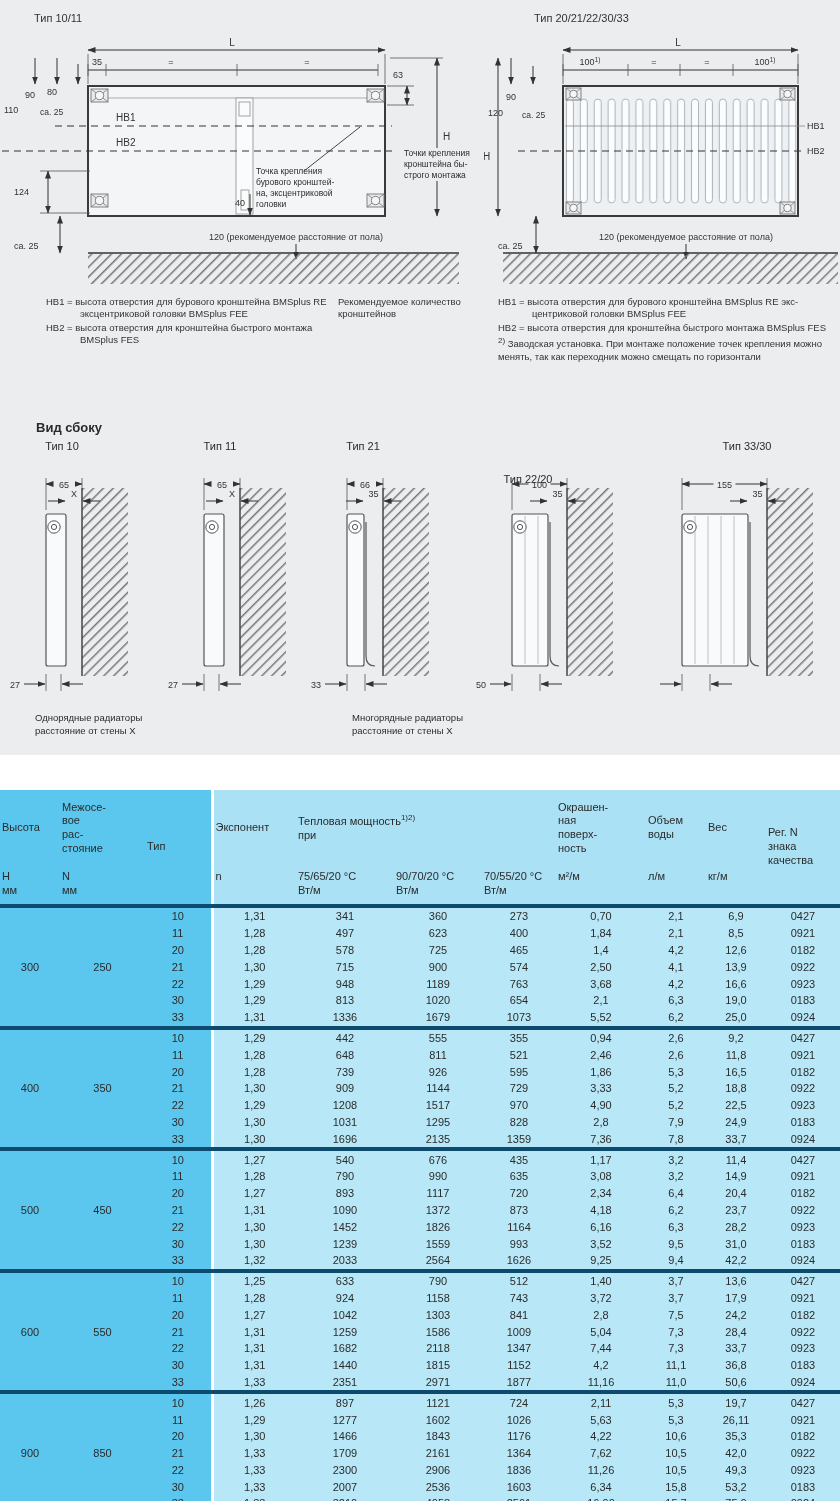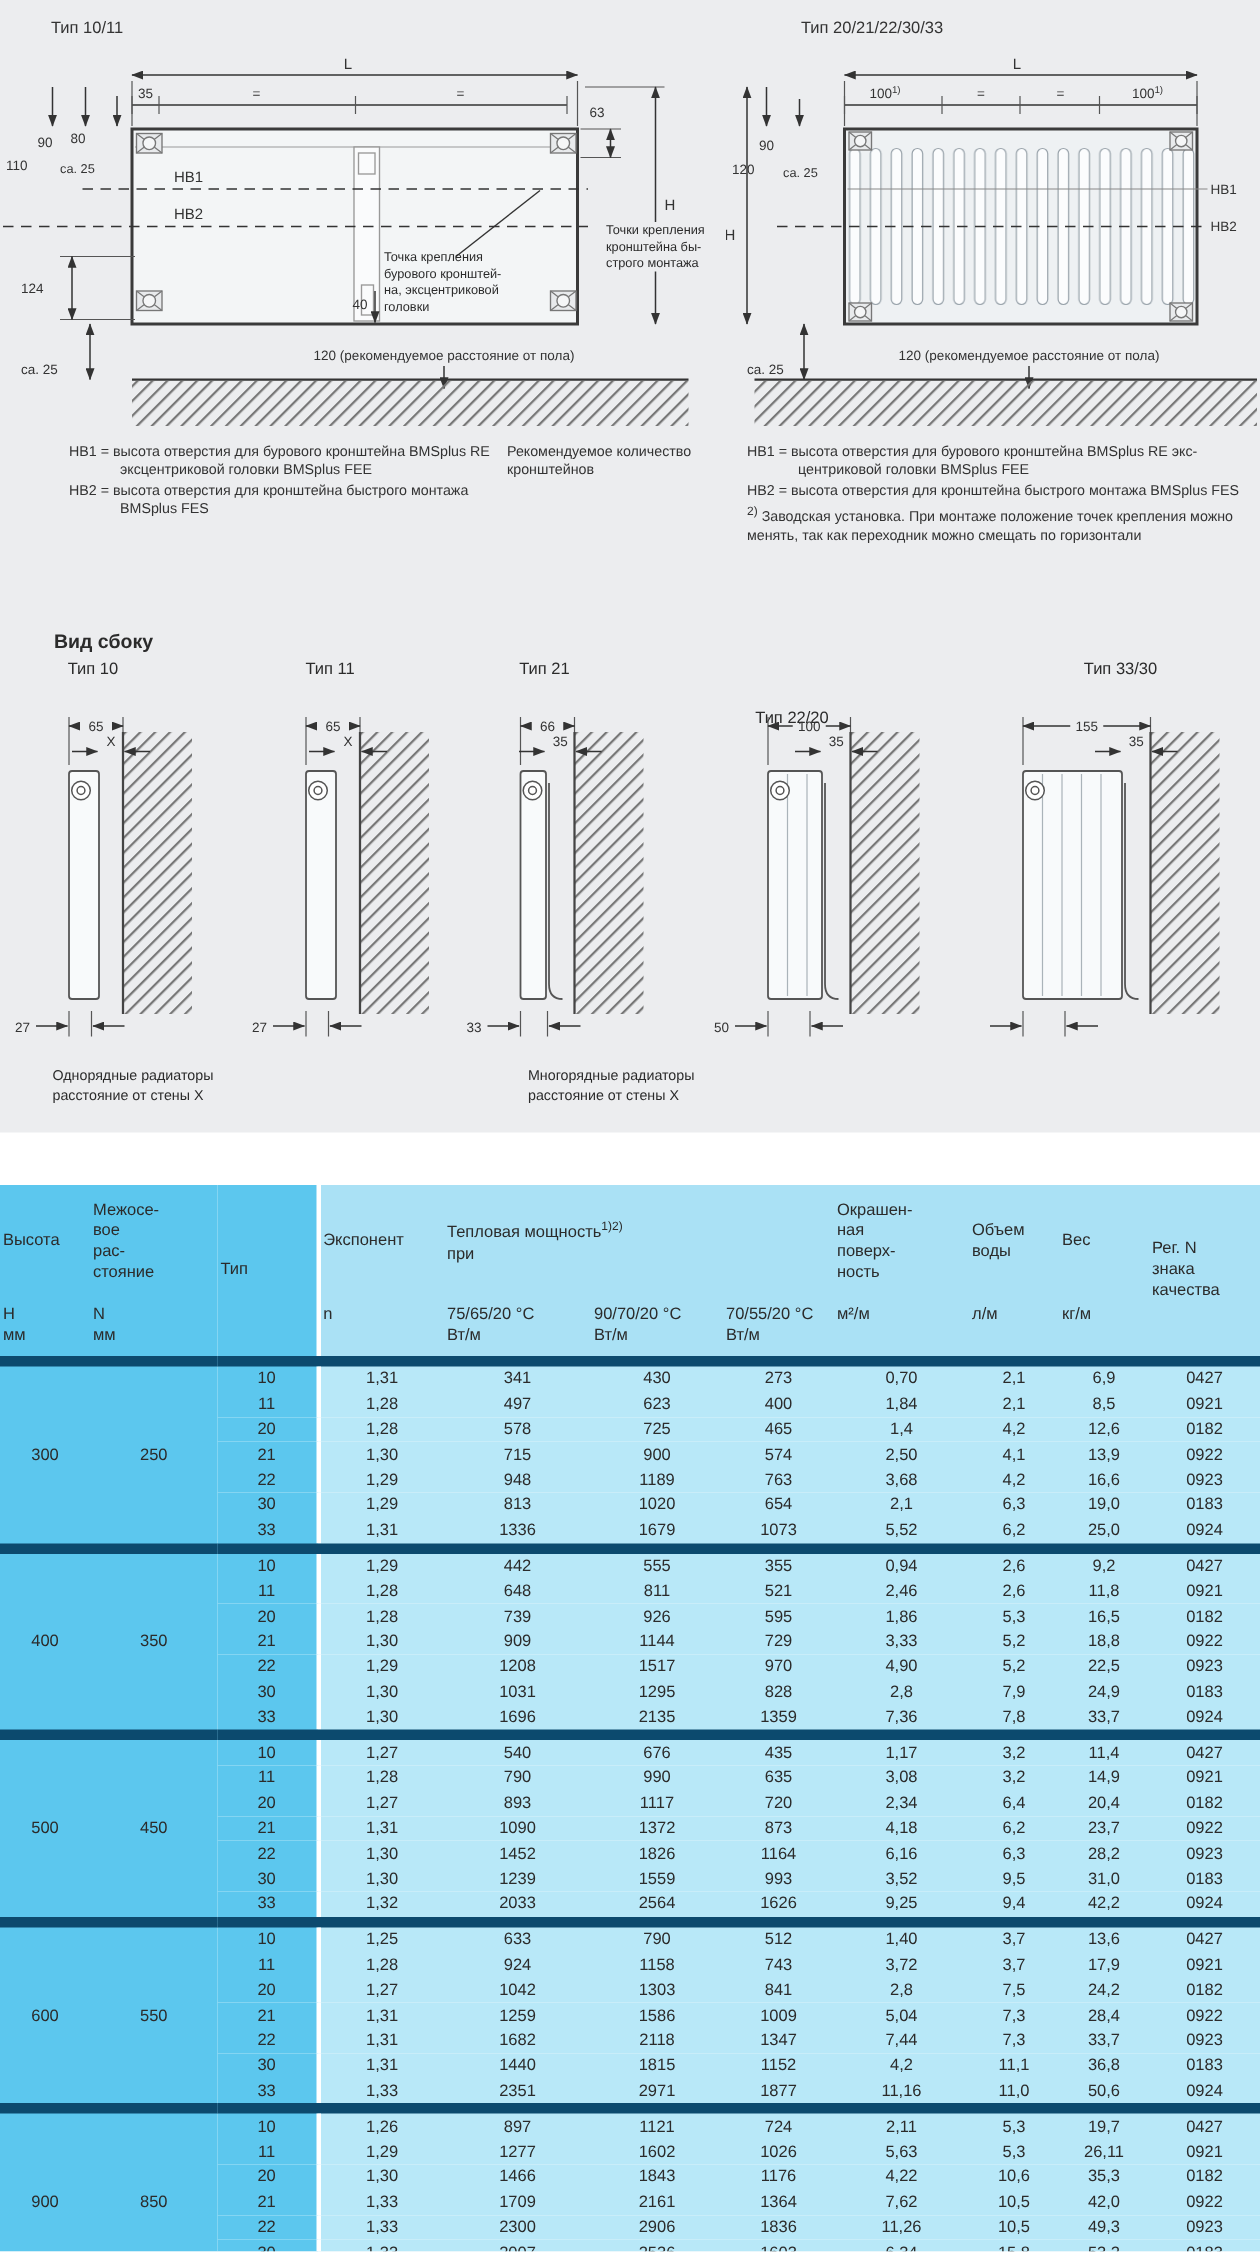--- a/index.html
+++ b/index.html
@@ -45,21 +45,21 @@
   table.spec{border-collapse:collapse;table-layout:fixed;width:840px;font-size:11px;}
   table.spec th{font-weight:normal;text-align:left;padding:1px 2px;background:#aae1f5;}
   table.spec td{text-align:center;padding:0 2px;height:16.8px;background:#b8e8f8;}
   table.spec .c-left{background:#5cc7ee !important;}
   table.spec .c-type{border-right:3px solid #fff;}
   table.spec tr.hr1 th{height:74px;vertical-align:middle;line-height:1.25;}
   table.spec tr.hr2 th{height:34px;vertical-align:top;padding-top:3px;line-height:1.3;
                        border-bottom:2px solid #26698c;}
   table.spec tr.hr1 th.pow div{line-height:1.3;}
   table.spec td.c-mid{vertical-align:middle;}
-  table.spec tr.gs td{border-top:7px solid #0c4a6e;margin-top:15px;}
+  table.spec tr.gs td{border-top:4px solid #0c4a6e;margin-top:15px;}
   sup{font-size:8px;}
 </style>
 </head>
 <body>
 
 <div id="page">
   <div class="top-bg"></div>
 
   <svg class="abs" style="left:0;top:8" width="460" height="284" viewBox="0 0 460 284">
     <defs>
@@ -470,21 +470,21 @@
           <th>кг/м</th>
         </tr>
       </thead>
       <tbody>
           <tr class="gs">
             <td rowspan="7" class="c-left c-mid">300</td>
             <td rowspan="7" class="c-left c-mid">250</td>
             <td class="c-left c-type">10</td>
             <td>1,31</td>
             <td>341</td>
-            <td>430</td>
+            <td>360</td>
             <td>273</td>
             <td>0,70</td>
             <td>2,1</td>
             <td>6,9</td>
             <td>0427</td>
           </tr>
           <tr>
             <td class="c-left c-type">11</td>
             <td>1,28</td>
             <td>497</td>

